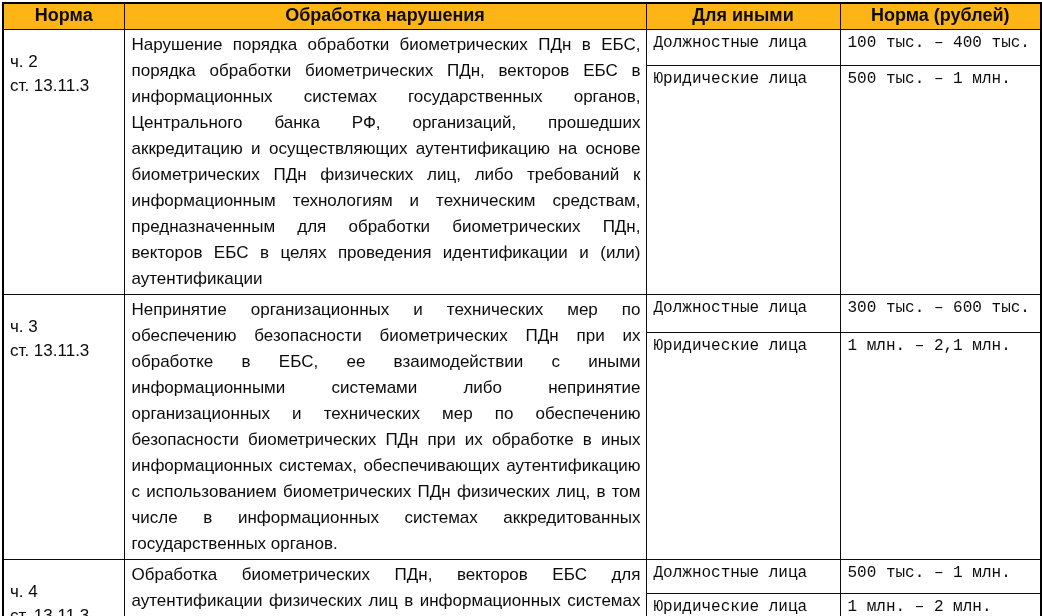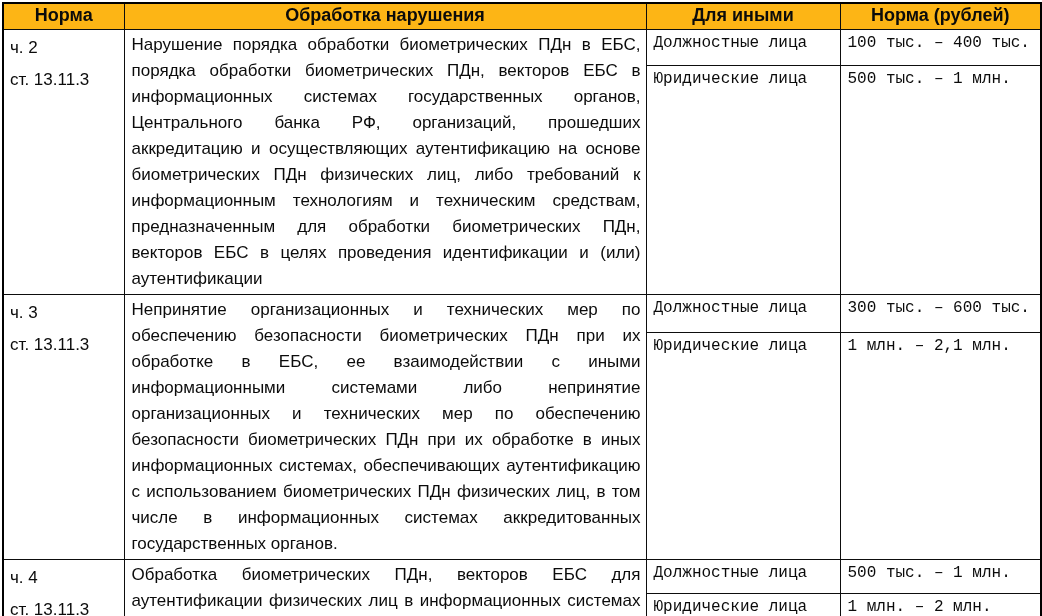--- a/index.html
+++ b/index.html
@@ -40,22 +40,22 @@
     vertical-align: middle;
     font-size: 18px;
     font-weight: bold;
     padding: 1px 2px;
     line-height: 1.1;
   }
   tr.head th .light { font-weight: bold; }
 
   td.norm {
     font-size: 17px;
-    line-height: 32px;
-    padding: 2px 4px 2px 6px;
+    line-height: 24px;
+    padding: 20px 4px 2px 6px;
     white-space: pre-line;
   }
   td.content {
     font-size: 17px;
     line-height: 26px;
     text-align: justify;
     padding: 2px 5px 2px 7px;
   }
   td.who, td.fine {
     font-size: 16px;

